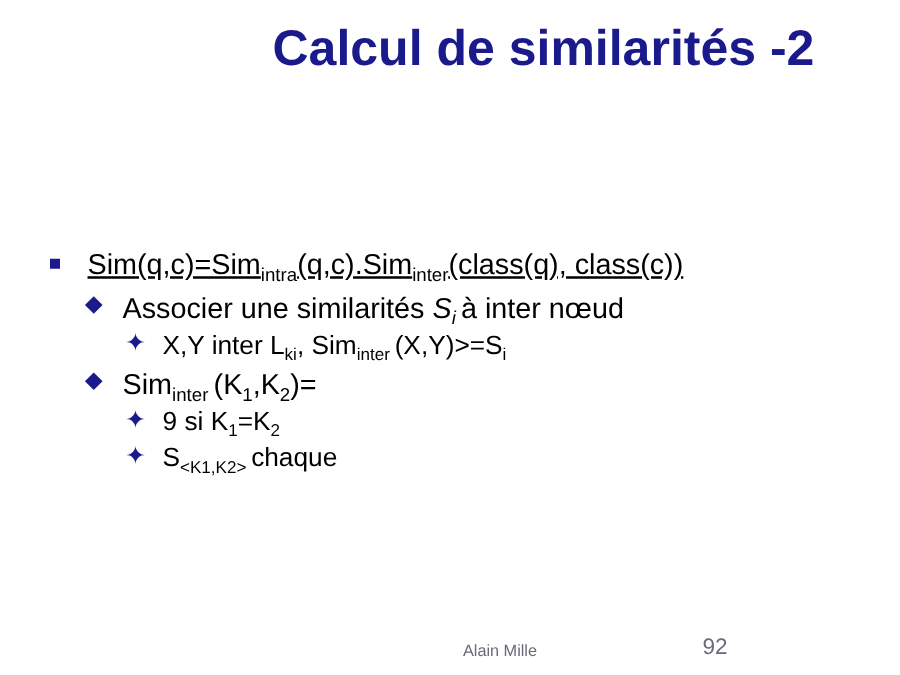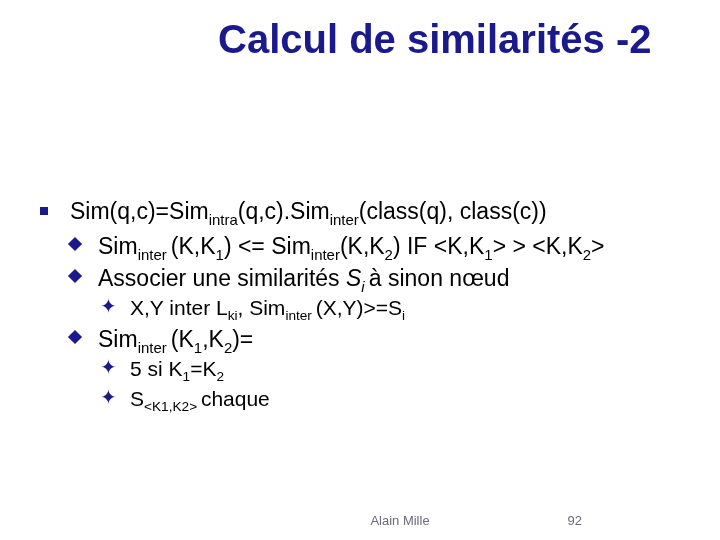--- a/index.html
+++ b/index.html
@@ -41,20 +41,21 @@
     top: 197px;
     width: 660px;
     font-size: 23px;
     color: #000;
     line-height: 1.25;
   }
   .lvl1 {
     position: relative;
     padding-left: 30px;
     margin-bottom: 6px;
+    text-decoration: underline;
   }
   .lvl1 .blk {
     position: absolute;
     left: 0;
     top: 10px;
     width: 8px;
     height: 8px;
     background: #1a1a8c;
   }
   .lvl2 {
@@ -99,61 +100,57 @@
     bottom: 12px;
     text-align: center;
     font-size: 13px;
     color: #6a6a7a;
     padding-left: 40px;
   }
   .footer-right {
     position: absolute;
     right: 20px;
     bottom: 12px;
-    font-size: 13px;
+    font-size: 18px;
     color: #6a6a7a;
   }
 </style>
 </head>
 <body>
 
 <div class="slide">
   <div class="title">Calcul de similarités -2</div>
 
   <div class="body">
 
     <div class="lvl1">
       <span class="blk"></span>
       <span>Sim(q,c)=Sim</span><sub>intra</sub><span>(q,c).Sim</span><sub>inter</sub><span>(class(q), class(c))</span>
     </div>
 
 
-    <div class="lvl2">
-      <span class="dia"></span>
-      <span>Sim</span><sub>inter </sub><span>(K,K</span><sub>1</sub><span>) &lt;= Sim</span><sub>inter</sub><span>(K,K</span><sub>2</sub><span>) IF &lt;K,K</span><sub>1</sub><span>&gt; &gt; &lt;K,K</span><sub>2</sub><span>&gt;</span>
-    </div>
 
     <div class="lvl2">
       <span class="dia"></span>
-      <span>Associer une similarités </span><span class="italic">S</span><sub class="italic">i </sub><span>à sinon nœud</span>
+      <span>Associer une similarités </span><span class="italic">S</span><sub class="italic">i </sub><span>à inter nœud</span>
     </div>
 
     <div class="lvl3">
       <span class="star">✦</span>
       <span>X,Y inter L</span><sub>ki</sub><span>, Sim</span><sub>inter </sub><span>(X,Y)&gt;=S</span><sub>i</sub>
     </div>
 
     <div class="lvl2">
       <span class="dia"></span>
       <span>Sim</span><sub>inter </sub><span>(K</span><sub>1</sub><span>,K</span><sub>2</sub><span>)=</span>
     </div>
 
     <div class="lvl3">
       <span class="star">✦</span>
-      <span>5 si K</span><sub>1</sub><span>=K</span><sub>2</sub>
+      <span>9 si K</span><sub>1</sub><span>=K</span><sub>2</sub>
     </div>
 
     <div class="lvl3">
       <span class="star">✦</span>
       <span>S</span><sub>&lt;K1,K2&gt; </sub><span>chaque</span>
     </div>
 
   </div>
 
   <div class="footer-center">Alain Mille</div>

